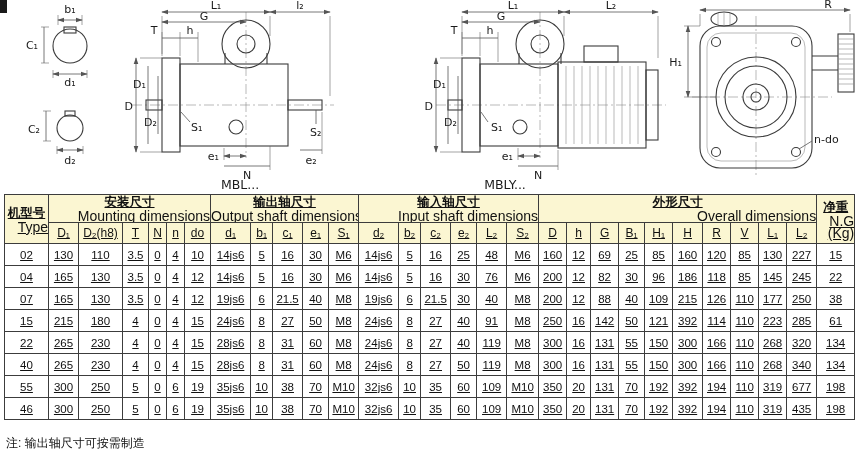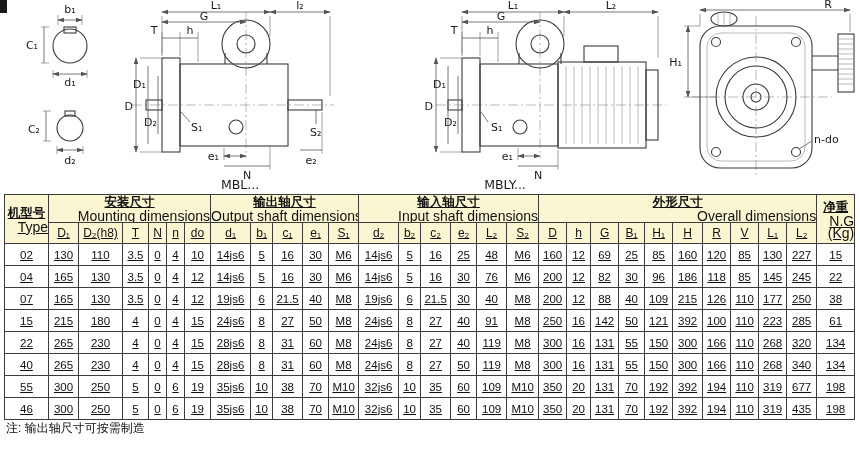--- a/index.html
+++ b/index.html
@@ -21,21 +21,21 @@
     border-collapse:collapse;table-layout:fixed;width:776px;margin:2px 9px 0 4px;
     font-size:11.5px;
     text-decoration:underline;
   }
   th,td{border:1px solid #3c3c3c;text-align:center;padding:0;overflow:hidden;white-space:nowrap;}
   thead th{background:#fbf6d2;font-weight:normal;vertical-align:middle;}
   .grp-zh{font-size:12.5px;font-weight:bold;line-height:15px;}
   .grp-en{font-size:14px;line-height:12px;text-align:right;}
   tr.cols th{height:20px;font-size:12px;}
   tbody td{background:#ffffff;height:21px;}
-  .note{font-size:12px;margin:0 0 0 6px;}
+  .note{font-size:12px;margin:15px 0 0 6px;}
 </style>
 </head>
 <body>
 
 <div class="artifact"></div>
 
 <div class="drawings">
 <svg width="860" height="192" viewBox="0 0 860 192">
   <defs>
     <marker id="a" markerWidth="9" markerHeight="8" refX="8" refY="4" orient="auto-start-reverse">
@@ -388,21 +388,21 @@
         <td>27</td>
         <td>40</td>
         <td>91</td>
         <td>M8</td>
         <td>250</td>
         <td>16</td>
         <td>142</td>
         <td>50</td>
         <td>121</td>
         <td>392</td>
-        <td>100</td>
+        <td>114</td>
         <td>110</td>
         <td>223</td>
         <td>285</td>
         <td>61</td>
       </tr>
       <tr>
         <td>22</td>
         <td>265</td>
         <td>230</td>
         <td>4</td>

